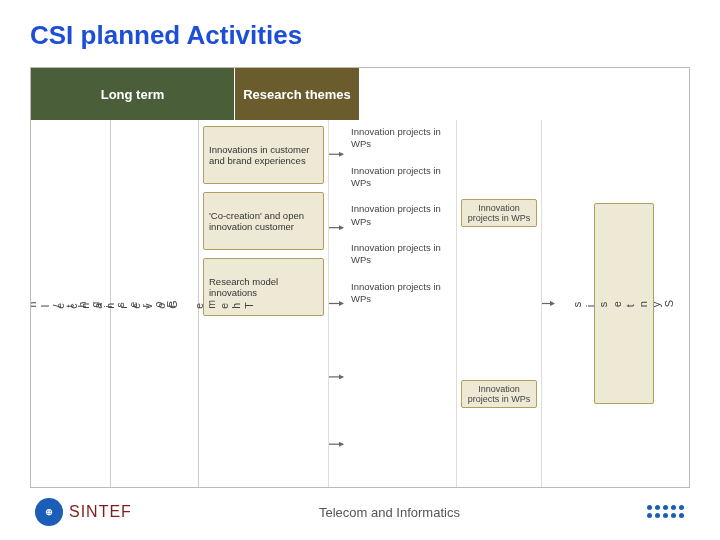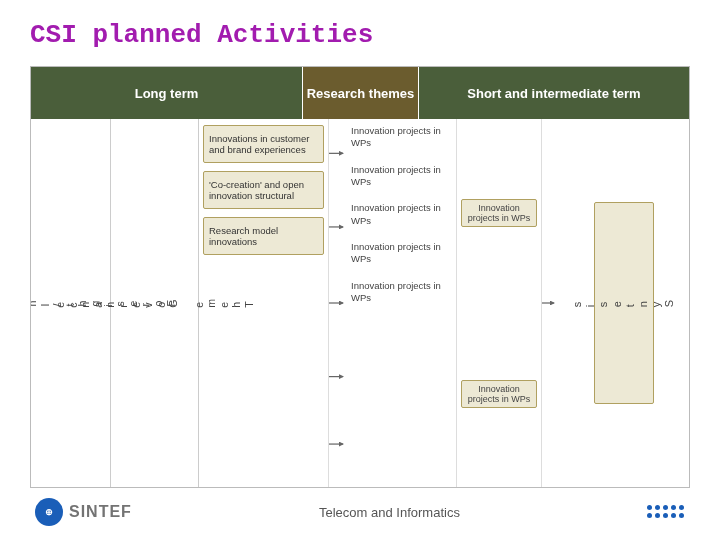--- a/index.html
+++ b/index.html
@@ -16,48 +16,47 @@
       width: 720px;
       height: 540px;
       padding: 20px 30px 10px 30px;
       display: flex;
       flex-direction: column;
     }
 
     .title {
       font-size: 26px;
       font-weight: bold;
-      color: #a21caf;
+      color: #1d4ed8;
       margin-bottom: 16px;
-      font-family: Liberation Mono, monospace;
     }
 
     
     .header-row {
       display: flex;
       position: absolute;
       top: 0; left: 0; right: 0;
       height: 52px;
     }
 
     .header-left {
-      width: 272px;
+      width: 204px;
       background: #4a5e3a;
       display: flex;
       align-items: center;
       justify-content: center;
       color: #fff;
       font-size: 13px;
       font-weight: bold;
       text-align: center;
       border-right: 1px solid #fff;
     }
 
     .header-middle {
-      width: 116px;
+      width: 125px;
       background: #6b5c2e;
       display: flex;
       align-items: center;
       justify-content: center;
       color: #fff;
       font-size: 13px;
       font-weight: bold;
       text-align: center;
       border-right: 1px solid #fff;
     }
@@ -98,22 +97,22 @@
       display: flex;
       align-items: center;
       justify-content: center;
       color: #fff;
       font-size: 9px;
       font-weight: bold;
     }
 
     .logo-text {
       font-size: 16px;
-      font-weight: bold;
-      color: #737373;
+      font-weight: normal;
+      color: #7f1d1d;
       letter-spacing: 1px;
     }
 
     .footer-center {
       font-size: 13px;
       color: #555;
     }
 
     .dot-group {
       display: grid;
@@ -185,21 +184,21 @@
       flex: 1;
       display: flex;
       align-items: center;
       justify-content: center;
     }
 
     .box-outline {
       background: #ede9d5;
       border: 1px solid #b0a060;
       border-radius: 2px;
-      padding: 7px 5px;
+      padding: 17px 5px;
       font-size: 9.5px;
       color: #333;
       cursor: default;
     }
 
     .innov-text {
       font-size: 9.5px;
       color: #444;
       line-height: 1.3;
     }
@@ -221,36 +220,35 @@
 <div class="page">
   <div class="title">CSI planned Activities</div>
 
   <div class="diagram-container">
 
     <div class="header-row">
       <div class="header-left">Long term</div>
       <div class="header-middle">
         <span>Research themes</span>
       </div>
-      <div class="header-right">Short and intermediate term</div>
     </div>
 
     <div style="position:absolute; top:52px; left:0; right:0; bottom:0; display:flex;">
 
       <div class="cell-foresight" style="height:100%; border-right:1px solid #ccc;">
         <span class="v-text">F<br>o<br>r<br>e<br>s<br>i<br>g<br>h<br>t<br>/<br>I<br>n<br>s<br>i<br>g<br>h<br>t</span>
       </div>
 
       <div class="cell-theme-gov" style="height:100%; border-right:1px solid #ccc;">
         <span class="v-text">T<br>h<br>e<br>m<br>e<br><br>G<br>o<br>v<br>e<br>r<br>n<br>a<br>n<br>c<br>e</span>
       </div>
 
       <div class="cell-themes" style="height:100%;">
         <div class="box-outline">Innovations in customer and brand experiences</div>
-        <div class="box-outline">'Co-creation' and open innovation structural</div>
+        <div class="box-outline">'Co-creation' and open innovation customer</div>
         <div class="box-outline">Research model innovations</div>
       </div>
 
       <div style="width:18px; height:100%; position:relative; flex-shrink:0;">
         <svg width="18" height="100%" viewBox="0 0 18 300" preserveAspectRatio="none" style="position:absolute;top:0;left:0;">
           <defs>
             <marker id="arrowhead" markerWidth="5" markerHeight="4" refX="4" refY="2" orient="auto">
               <polygon points="0 0, 5 2, 0 4" fill="#666"></polygon>
             </marker>
           </defs>

